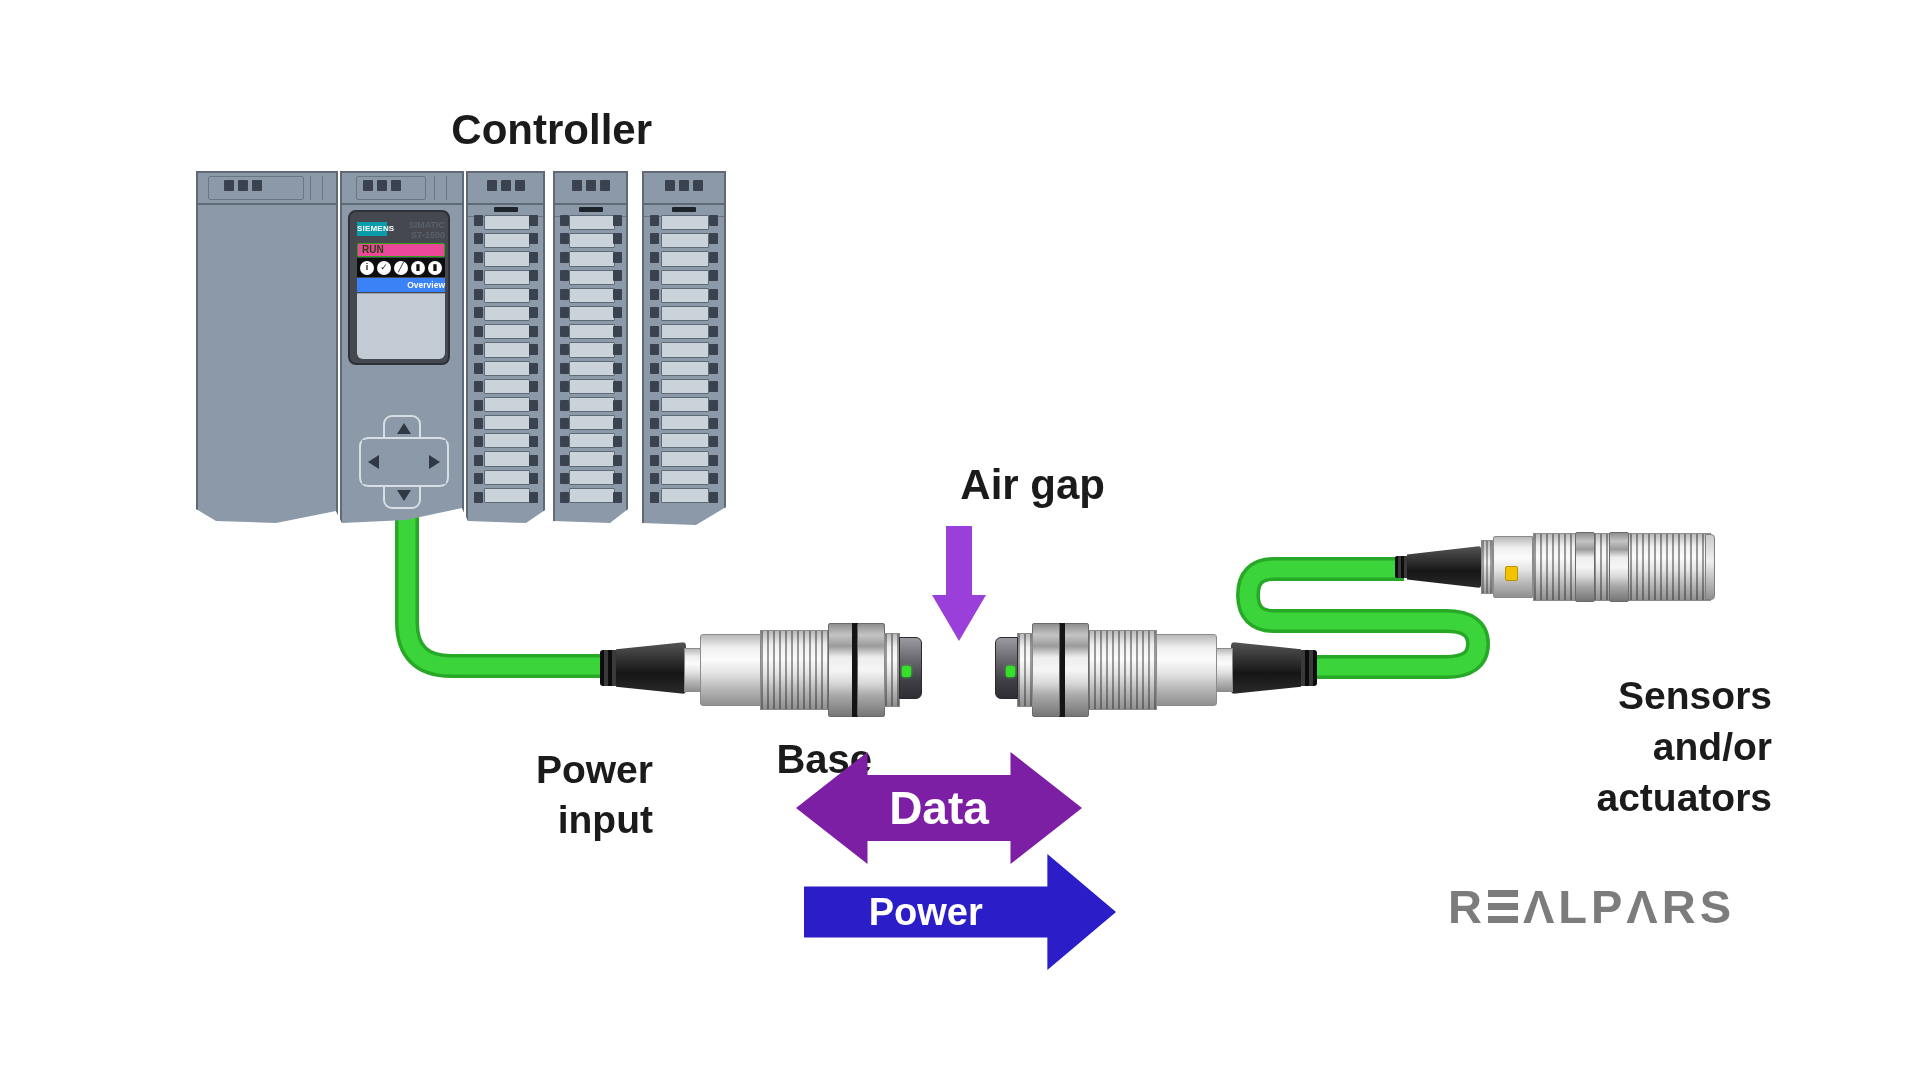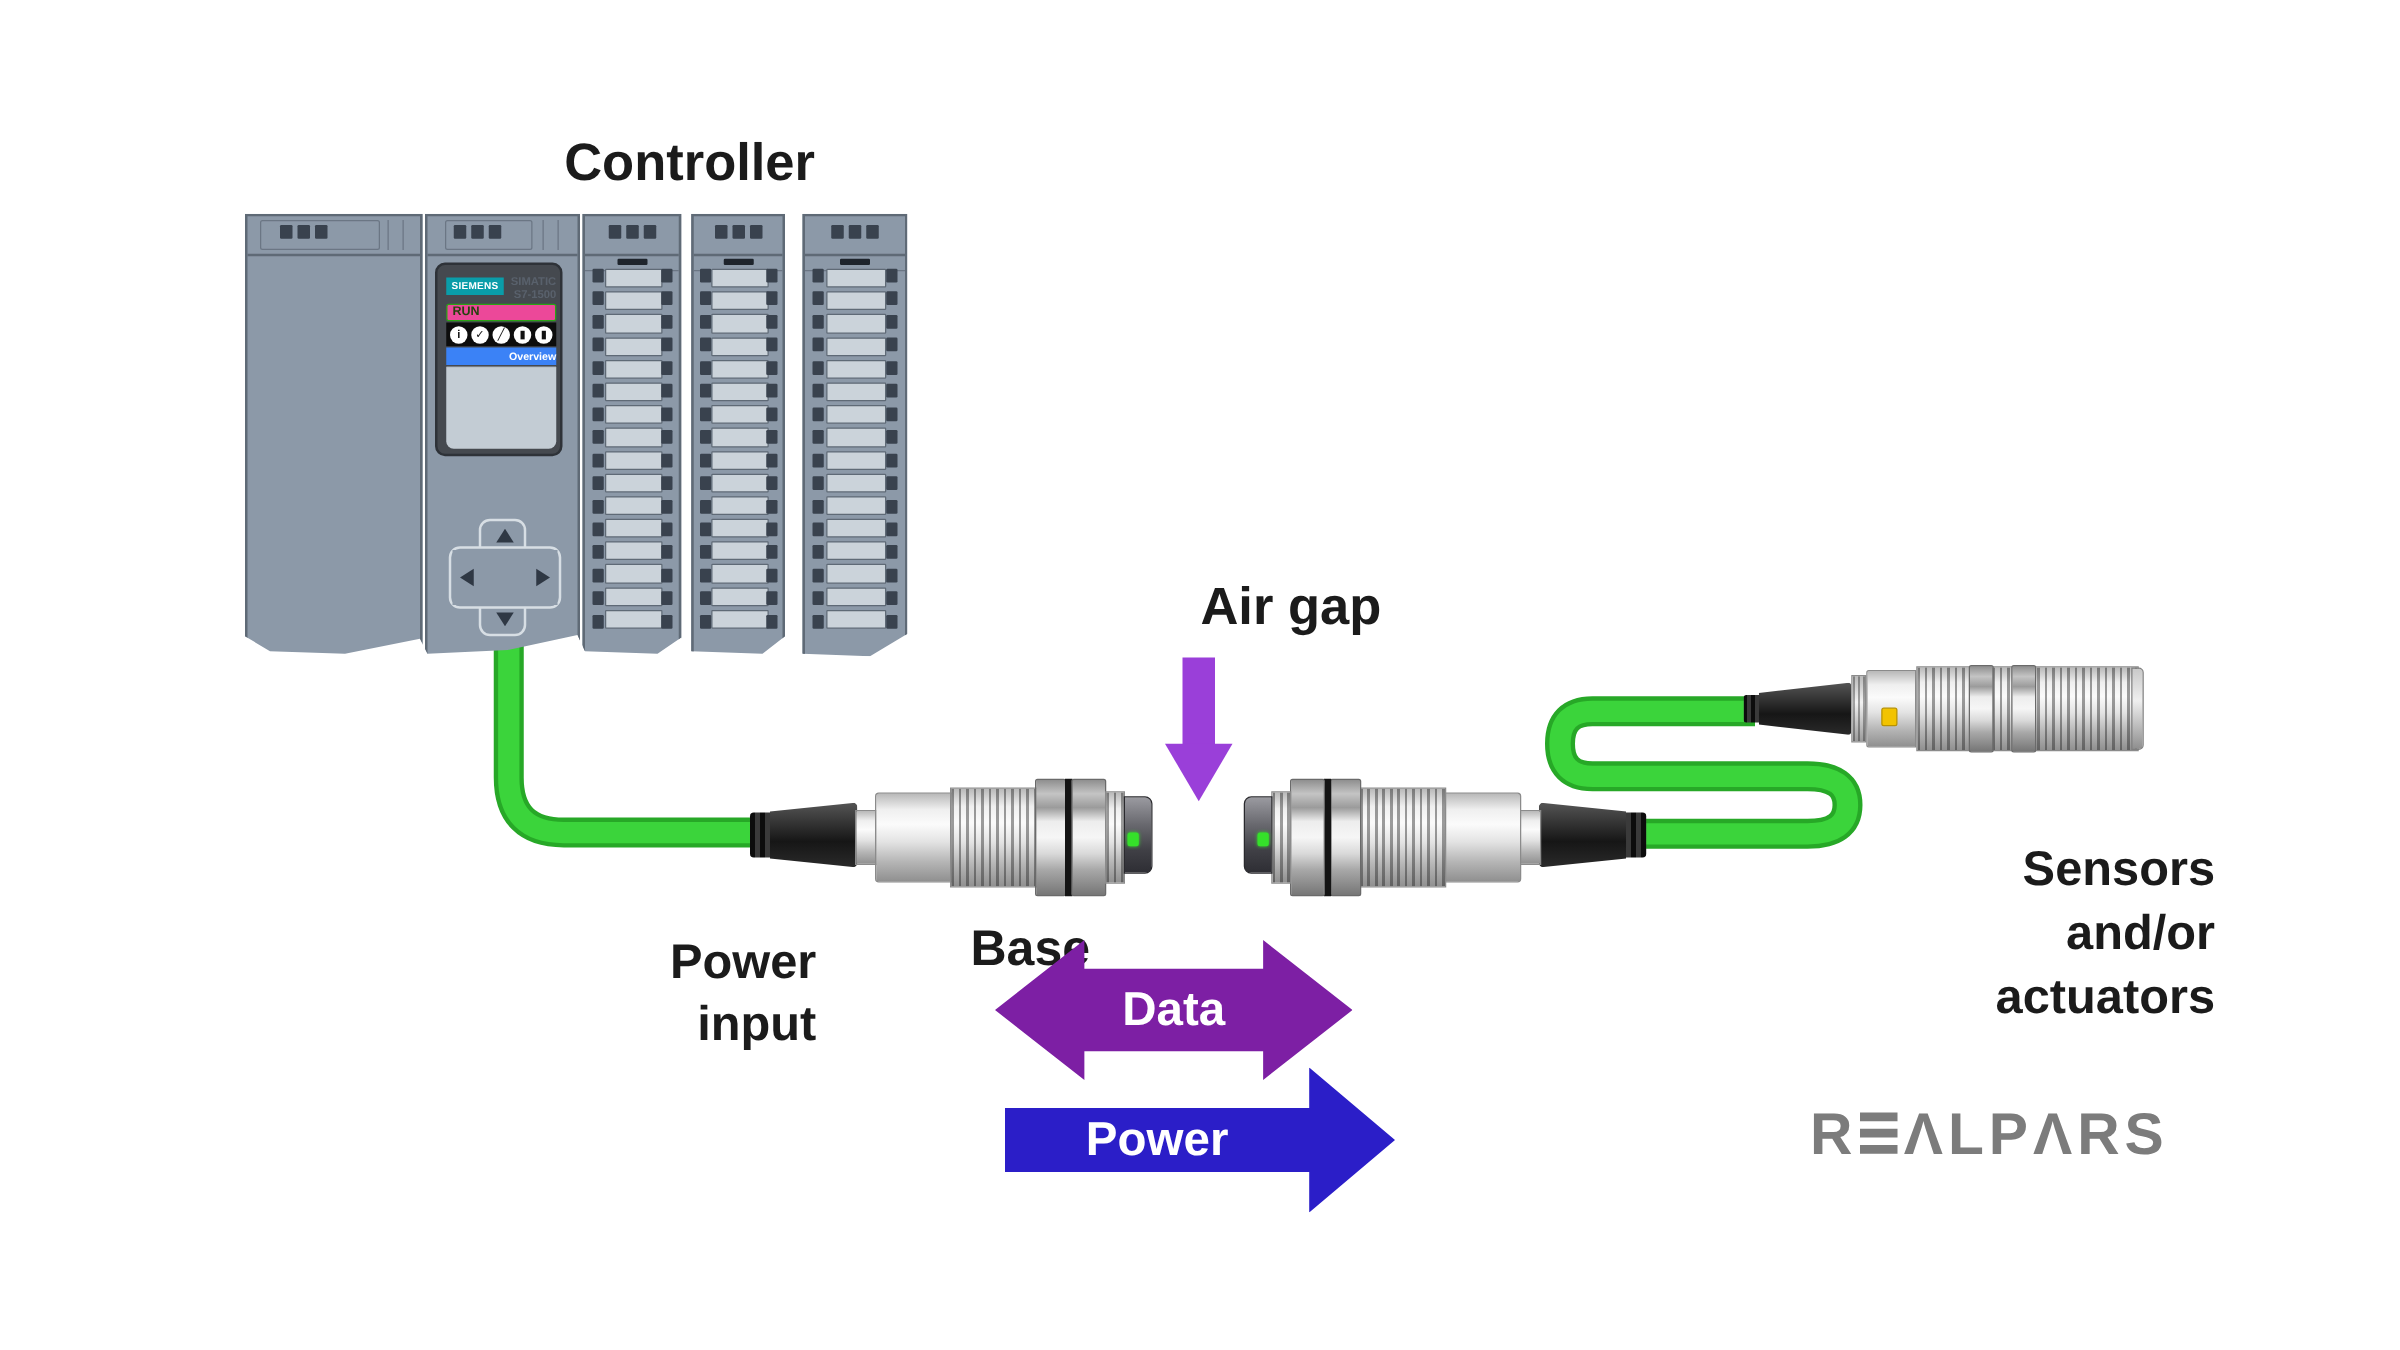--- a/index.html
+++ b/index.html
@@ -20,21 +20,21 @@
   .seam{position:absolute;top:3px;width:1px;height:24px;background:#6b7684;}
   .io-sub{position:absolute;left:0;top:32px;width:100%;height:12px;border-bottom:1px solid #6b7684;}
   .latch{position:absolute;top:34px;left:50%;transform:translateX(-50%);width:24px;height:5px;background:#1e242c;border-radius:1px;}
   .io-slots{position:absolute;top:42px;height:288px;display:flex;flex-direction:column;gap:3px;}
   .slot{flex:1;background:#cbd3da;border:1px solid #5f6a76;border-radius:1px;}
   .io-sq{position:absolute;top:42px;height:288px;display:flex;flex-direction:column;justify-content:space-between;}
   .sq{width:9px;height:11px;background:#39424e;border-radius:1px;}
   
   .disp{position:absolute;left:152px;top:39px;width:102px;height:155px;background:#45494f;border:2px solid #2e3238;border-radius:8px;z-index:3;}
   .d-head{position:absolute;left:7px;top:8px;width:88px;height:22px;}
-  .siemens{position:absolute;left:0;top:2px;width:46px;height:14px;background:#0a9da9;color:#fff;
+  .siemens{position:absolute;left:0;top:2px;width:30px;height:14px;background:#0a9da9;color:#fff;
     font-size:8px;font-weight:bold;text-align:center;line-height:14px;letter-spacing:0.2px;}
   .model{position:absolute;right:0;top:0;color:#59616c;font-size:9px;font-weight:bold;text-align:right;line-height:10px;}
   .runbar{position:absolute;left:7px;top:31px;width:88px;height:14px;background:#ec4899;border:1px solid #2aa315;border-radius:2px;
     color:#25430d;font-size:10px;font-weight:bold;line-height:12px;padding-left:4px;}
   .ledbar{position:absolute;left:7px;top:46px;width:88px;height:19px;background:#0d0d0d;display:flex;align-items:center;justify-content:space-evenly;}
   .cir{width:14px;height:14px;background:#fff;border-radius:50%;color:#111;font-size:9px;font-weight:bold;
     display:flex;align-items:center;justify-content:center;line-height:1;}
   .ovbar{position:absolute;left:7px;top:66px;width:88px;height:14px;background:#3b82f6;color:#fff;
     font-size:8.5px;font-weight:bold;text-align:right;line-height:14px;}
   .screen{position:absolute;left:7px;top:81px;width:88px;height:66px;background:#c3ccd4;border-radius:0 0 6px 6px;border-top:1px solid #9aa4ad;}
@@ -87,21 +87,21 @@
   .sn-nut1{left:180px;top:0;width:20px;height:70px;}
   .sn-nut2{left:214px;top:0;width:20px;height:70px;}
   .sn-cap{left:310px;top:2px;width:10px;height:66px;background:linear-gradient(180deg,#c9c9c9,#efefef 40%,#8f8f8f);border:1px solid #7f7f7f;border-radius:0 4px 4px 0;}
   
   .airgap-shaft{position:absolute;left:946px;top:526px;width:26px;height:70px;background:#9a3fd9;z-index:2;}
   .airgap-head{position:absolute;left:932px;top:595px;width:0;height:0;z-index:2;
     border-left:27px solid transparent;border-right:27px solid transparent;border-top:46px solid #9a3fd9;}
   .data-arrow{position:absolute;left:796px;top:752px;width:286px;height:112px;background:#7d1fa4;z-index:2;
     clip-path:polygon(0% 50%,25% 0%,25% 20.5%,75% 20.5%,75% 0%,100% 50%,75% 100%,75% 79.5%,25% 79.5%,25% 100%);
     display:flex;align-items:center;justify-content:center;}
-  .data-arrow span{color:#fff;font-size:38px;font-weight:bold;}
+  .data-arrow span{color:#fff;font-size:46px;font-weight:bold;}
   .power-arrow{position:absolute;left:804px;top:854px;width:312px;height:116px;background:#2b1ec8;z-index:2;
     clip-path:polygon(0% 28%,78% 28%,78% 0%,100% 50%,78% 100%,78% 72%,0% 72%);}
   .power-arrow span{position:absolute;left:0;top:0;width:78%;height:100%;color:#fff;font-size:38px;font-weight:bold;
     display:flex;align-items:center;justify-content:center;}
   
   .logo{position:absolute;left:1448px;top:884px;width:360px;height:44px;display:flex;align-items:center;z-index:2;
     color:#7c7c7c;font-weight:bold;font-size:47px;letter-spacing:4px;}
   .ebars{display:flex;flex-direction:column;justify-content:space-between;width:30px;height:33px;margin:0 5px 0 2px;}
   .ebars div{height:7px;background:#7c7c7c;}
 </style>

